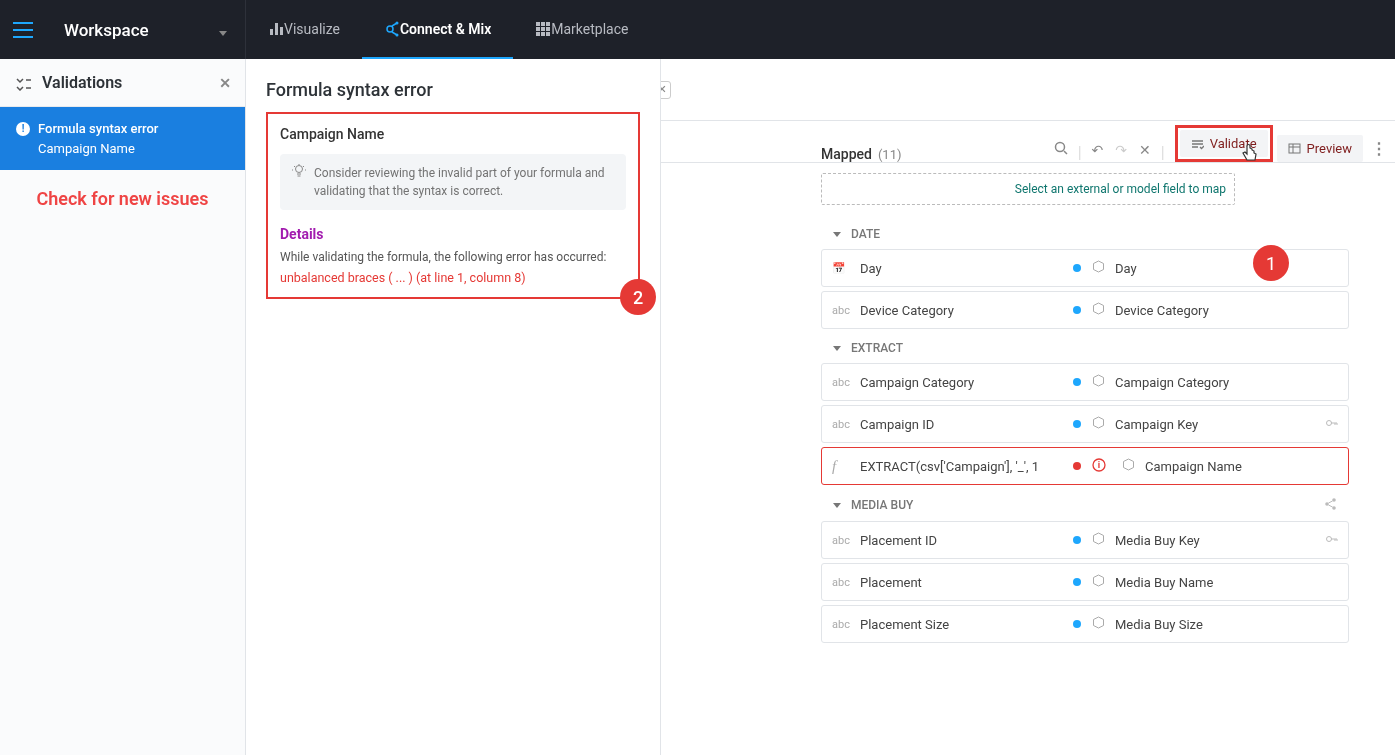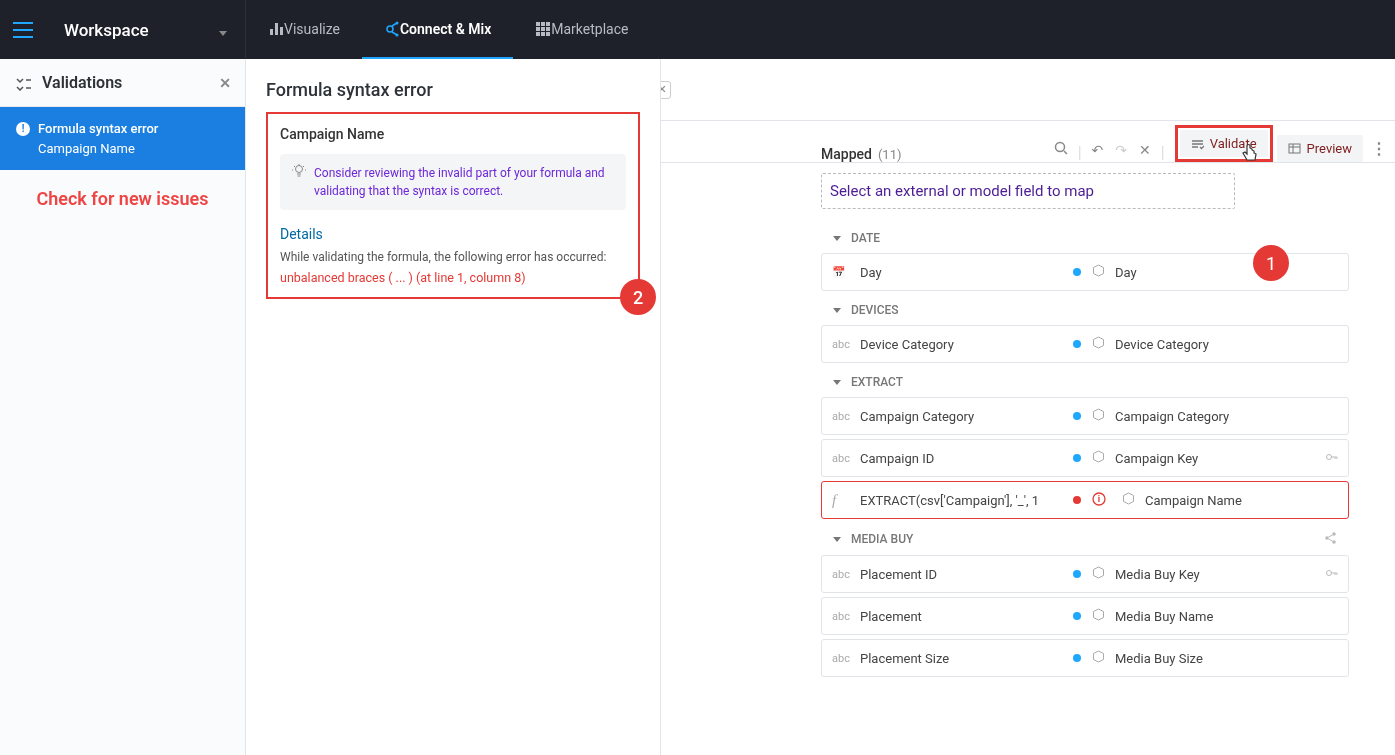--- a/index.html
+++ b/index.html
@@ -24,42 +24,42 @@
 .val-item.active::after { content: ''; position: absolute; right: -8px; top: 50%; transform: translateY(-50%); border: 8px solid transparent; border-left-color: #1a7fe0; }
 .val-item .row1 { display: flex; gap: 8px; align-items: center; font-weight: 500; }
 .val-item .row2 { padding-left: 22px; }
 .check-row { padding: 18px 16px; font-size: 18px; font-weight: 600; text-align: center; cursor: pointer; color: #ef4444; }
 
 .detail-panel { position: absolute; top: 59px; left: 246px; width: 415px; height: calc(100% - 59px); background: #fff; padding: 20px; z-index: 5; border-right: 1px solid #e1e4e8; }
 .detail-panel h2 { font-size: 18px; font-weight: 500; color: #2e3338; margin-bottom: 12px; }
 .redbox { border: 2px solid #e53935; padding: 12px; position: relative; }
 .redbox h3 { font-size: 14px; font-weight: 500; color: #333; margin-bottom: 12px; }
 .redbox .desc { font-size: 12.5px; color: #666; margin-bottom: 14px; }
-.hint { background: #f3f5f7; border-radius: 4px; padding: 10px 12px; font-size: 12px; color: #6d28d9; display: flex; gap: 8px; line-height: 1.5; margin-bottom: 16px; }
-.details-sec h4 { font-size: 14px; font-weight: 400; color: #0369a1; margin-bottom: 8px; }
+.hint { background: #f3f5f7; border-radius: 4px; padding: 10px 12px; font-size: 12px; color: #737373; display: flex; gap: 8px; line-height: 1.5; margin-bottom: 16px; }
+.details-sec h4 { font-size: 14px; font-weight: 700; color: #a21caf; margin-bottom: 8px; }
 .details-sec .msg { font-size: 12px; color: #555; margin-bottom: 6px; }
 .details-sec .err { font-size: 12.5px; color: #e53935; }
 .badge-num { position: absolute; width: 36px; height: 36px; border-radius: 50%; background: #e53935; color: #fff; display: flex; align-items: center; justify-content: center; font-size: 18px; font-weight: 500; }
 
 .main-area { position: absolute; top: 59px; left: 661px; right: 0; bottom: 0; background: #fff; }
 .chipbar { height: 62px; border-bottom: 1px solid #e1e4e8; display: flex; align-items: center; padding: 0 12px; }
 .chipbar .x { width: 18px; height: 18px; border-radius: 3px; border: 1px solid #ccc; display: flex; align-items: center; justify-content: center; font-size: 11px; color: #888; cursor: pointer; margin-left: -20px; }
 .maptoolbar { height: 42px; border-bottom: 1px solid #e1e4e8; display: flex; align-items: flex-end; padding: 0 0 0 160px; }
 .maptoolbar .title { font-size: 14px; color: #333; font-weight: 500; }
 .maptoolbar .count { color: #888; margin-left: 6px; font-size: 13px; }
 .maptoolbar .spacer { flex: 1; }
 .maptoolbar .iconbtn { color: #888; padding: 4px 6px; cursor: pointer; font-size: 14px; }
 .sep { color: #ddd; padding: 0 4px; }
 .maptoolbar .btn { display: flex; align-items: center; gap: 6px; padding: 5px 10px; background: #f3f4f6; border: 1px solid transparent; font-size: 13px; color: #7f1d1d; cursor: pointer; border-radius: 2px; margin-left: 4px; }
 .validate-wrap { border: 3px solid #e53935; padding: 2px; position: relative; margin-left: 6px; }
 .validate-wrap .btn { margin: 0; }
 .cursor-hand { position: absolute; bottom: -10px; right: 10px; font-size: 18px; pointer-events: none; }
 .morebtn { padding: 4px 8px; cursor: pointer; color: #888; font-weight: bold; }
 
-.selbar { margin: 10px 160px 0 160px; border: 1px dashed #bbb; padding: 8px; text-align: left; font-size: 15px; color: #4c1d95; border-radius: 2px; }
+.selbar { margin: 10px 160px 0 160px; border: 1px dashed #bbb; padding: 8px; text-align: right; font-size: 12px; color: #0f766e; border-radius: 2px; }
 .badge1 { position: absolute; top: 186px; right: 106px; width: 36px; height: 36px; border-radius: 50%; background: #e53935; color: #fff; display: flex; align-items: center; justify-content: center; font-size: 18px; z-index: 20; }
 
 .fieldlist { margin: 14px 46px 0 160px; }
 .grouphdr { display: flex; align-items: center; gap: 10px; padding: 8px 12px; font-size: 12px; color: #777; font-weight: 500; cursor: pointer; }
 .grouphdr .share { margin-left: auto; color: #999; }
 .fieldrow { display: flex; align-items: center; border: 1px solid #e1e4e8; border-radius: 3px; margin-bottom: 4px; background: #fff; height: 38px; font-size: 13px; }
 .fieldrow .left { width: 240px; display: flex; align-items: center; gap: 10px; padding-left: 10px; color: #444; }
 .fieldrow .typeico { width: 18px; color: #aaa; font-size: 11px; }
 .fieldrow .mid { width: 30px; display: flex; justify-content: center; position: relative; }
 .fieldrow .dot { width: 8px; height: 8px; border-radius: 50%; background: #1ea7fd; }
@@ -219,24 +219,20 @@
           <span class="dot"></span>
         </div>
       <div class="right">
           <span class="modelico"><svg width="13" height="13" viewBox="0 0 13 13">
               <path d="M6.5 1l5 2.5v6l-5 2.5-5-2.5v-6z" fill="none" stroke="#aaa"></path>
             </svg></span>
           <span>Day</span>
         </div>
     </div>
 
-    <div class="grouphdr">
-        <span class="chev-d"></span>
-        <span>DEVICES</span>
-      </div>
     <div class="fieldrow">
       <div class="left">
           <span class="typeico">abc</span>
           <span>Device Category</span>
         </div>
       <div class="mid">
           <span class="dot"></span>
         </div>
       <div class="right">
           <span class="modelico"><svg width="13" height="13" viewBox="0 0 13 13">

